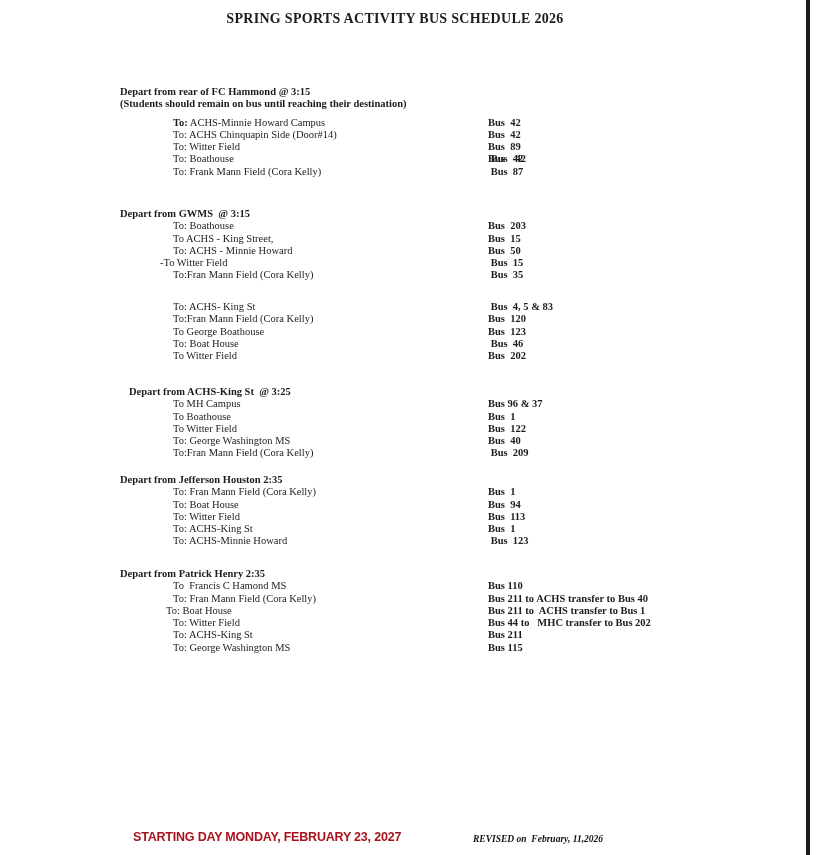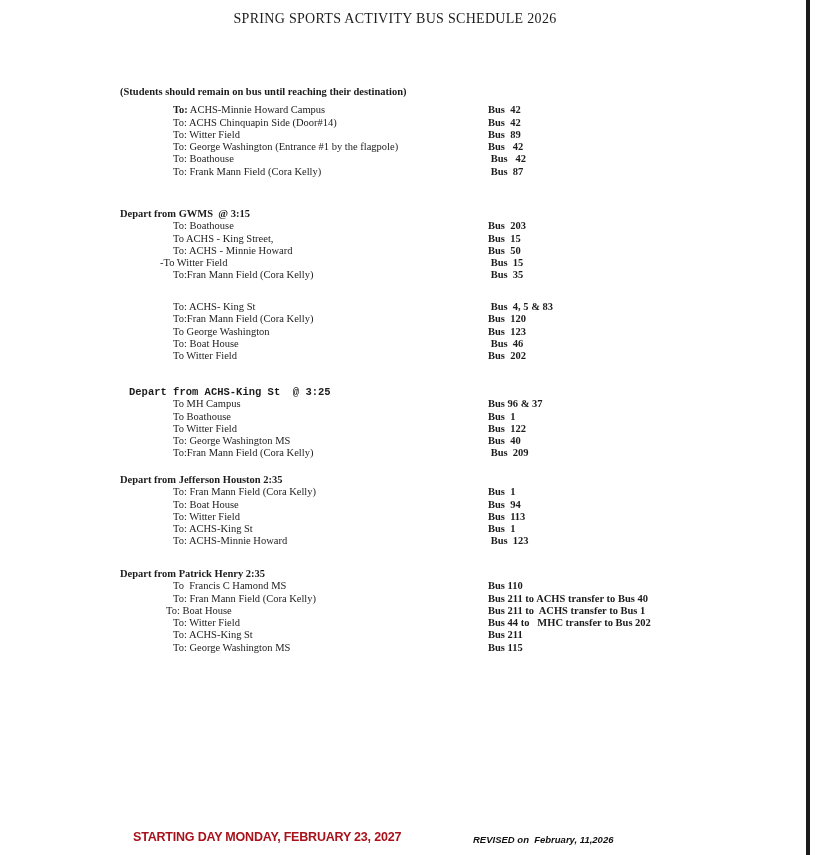--- a/index.html
+++ b/index.html
@@ -3,76 +3,77 @@
 <meta charset="utf-8">
 <style>
   html,body{margin:0;padding:0;background:#ffffff;}
   .page{
     position:relative;width:817px;height:855px;background:#ffffff;
     font-family:"Liberation Serif",serif;color:#1c1c1c;overflow:hidden;
   }
   .edge-bar{position:absolute;top:0;right:7px;width:4px;height:855px;background:#1b1b1b;}
   .doc-title{
     position:absolute;top:11px;left:0;width:790px;text-align:center;
-    font-size:14px;font-weight:normal;letter-spacing:.3px;white-space:pre;
+    font-size:14px;font-weight:bold;letter-spacing:.3px;white-space:pre;
   }
   .sec{position:absolute;left:120px;width:660px;font-size:10.5px;line-height:12.3px;}
   .sec0{top:86px}.sec1{top:208px}.sec2{top:301px}.sec3{top:386px}.sec4{top:474px}.sec5{top:568px}
   .sec-header,.sec-subheader{font-weight:bold;white-space:pre;}
-  .sec.ind .sec-header{padding-left:9px;font-family:Liberation Mono, monospace;}
+  .sec.ind .sec-header{padding-left:9px;}
   .rows.gap{margin-top:6px;}
   .row{position:relative;white-space:pre;}
   .lbl{display:inline-block;padding-left:53px;}
   .row.dash .lbl{padding-left:40px;}
   .row.outdent .lbl{padding-left:46px;}
   .bus{position:absolute;left:368px;top:0;font-weight:bold;white-space:pre;}
   .footer-start{
     position:absolute;left:133px;top:830px;
     font-family:"Liberation Sans",sans-serif;font-weight:bold;font-size:12.5px;
     letter-spacing:-0.2px;white-space:pre;
   }
   .footer-revised{
     position:absolute;left:473px;top:834px;
-    font-family:Liberation Sans, sans-serif;font-weight:bold;font-style:italic;
+    font-family:Liberation Serif, serif;font-weight:bold;font-style:italic;
     font-size:9.5px;color:#111111;white-space:pre;
   }
 </style>
 </head>
 <body>
 
 <div class="page">
   <div class="edge-bar"></div>
   <div class="doc-title">SPRING SPORTS ACTIVITY BUS SCHEDULE 2026</div>
   <div id="sections-root">
       <div class="sec sec0">
+        <div class="sec-header">Depart from rear of FC Hammond @ 3:15</div>
         <div class="sec-subheader">(Students should remain on bus until reaching their destination)</div>
         <div class="rows gap">
           <div class="row"><span class="lbl"><b>To:</b> ACHS-Minnie Howard Campus</span><span class="bus">Bus  42</span></div>
           <div class="row"><span class="lbl">To: ACHS Chinquapin Side (Door#14)</span><span class="bus">Bus  42</span></div>
           <div class="row"><span class="lbl">To: Witter Field</span><span class="bus">Bus  89</span></div>
-          <div class="row"><span class="lbl">To: George Washington (Entrance #1 by the flagpole)</span><span class="bus">Bus   42</span></div>
+          <div class="row"><span class="bus">Bus   42</span></div>
           <div class="row"><span class="lbl">To: Boathouse</span><span class="bus"> Bus   42</span></div>
           <div class="row"><span class="lbl">To: Frank Mann Field (Cora Kelly)</span><span class="bus"> Bus  87</span></div>
         </div>
       </div>
       <div class="sec sec1">
         <div class="sec-header">Depart from GWMS  @ 3:15</div>
         <div class="rows">
           <div class="row"><span class="lbl">To: Boathouse</span><span class="bus">Bus  203</span></div>
           <div class="row"><span class="lbl">To ACHS - King Street,</span><span class="bus">Bus  15</span></div>
           <div class="row"><span class="lbl">To: ACHS - Minnie Howard</span><span class="bus">Bus  50</span></div>
           <div class="row dash"><span class="lbl">-To Witter Field</span><span class="bus"> Bus  15</span></div>
           <div class="row"><span class="lbl">To:Fran Mann Field (Cora Kelly)</span><span class="bus"> Bus  35</span></div>
         </div>
       </div>
       <div class="sec sec2">
         <div class="rows">
           <div class="row"><span class="lbl">To: ACHS- King St</span><span class="bus"> Bus  4, 5 &amp; 83</span></div>
           <div class="row"><span class="lbl">To:Fran Mann Field (Cora Kelly)</span><span class="bus">Bus  120</span></div>
-          <div class="row"><span class="lbl">To George Washington</span><span class="bus">Bus  123</span></div>
+          <div class="row"><span class="lbl">To George Boathouse</span><span class="bus">Bus  123</span></div>
           <div class="row"><span class="lbl">To: Boat House</span><span class="bus"> Bus  46</span></div>
           <div class="row"><span class="lbl">To Witter Field</span><span class="bus">Bus  202</span></div>
         </div>
       </div>
       <div class="sec sec3 ind">
         <div class="sec-header">Depart from ACHS-King St  @ 3:25</div>
         <div class="rows">
           <div class="row"><span class="lbl">To MH Campus</span><span class="bus">Bus 96 &amp; 37</span></div>
           <div class="row"><span class="lbl">To Boathouse</span><span class="bus">Bus  1</span></div>
           <div class="row"><span class="lbl">To Witter Field</span><span class="bus">Bus  122</span></div>

